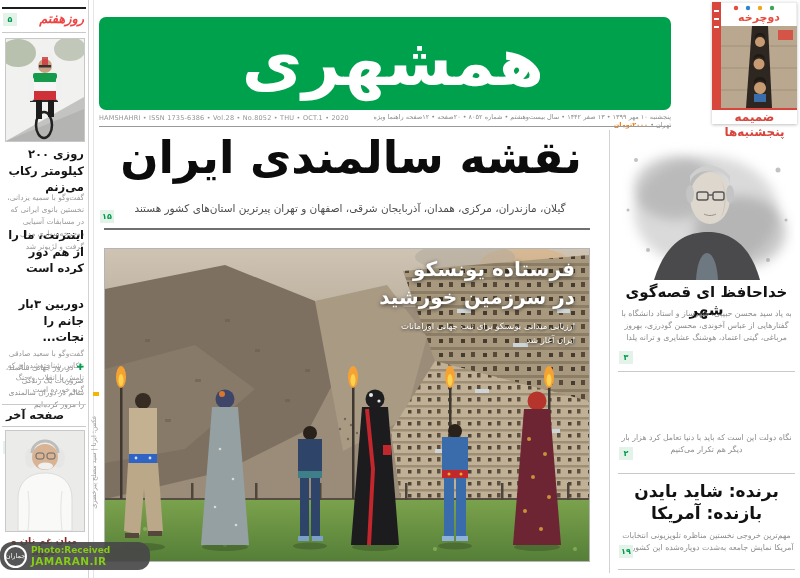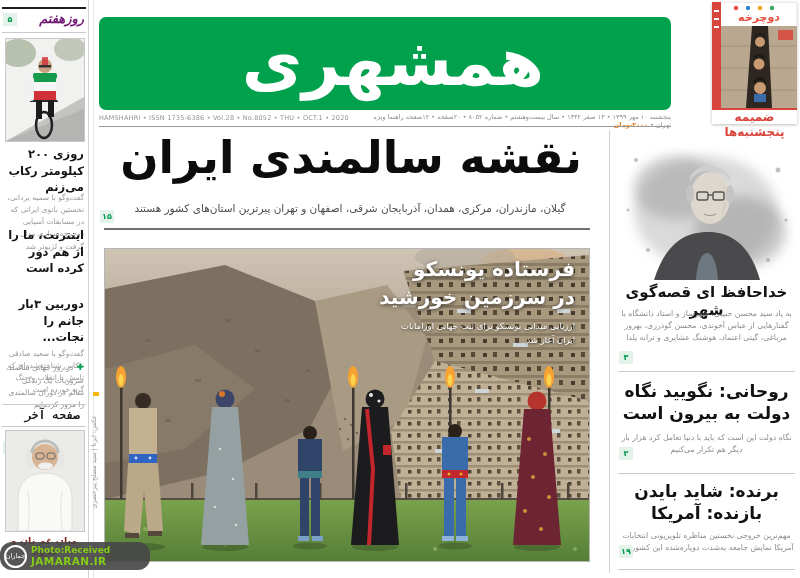--- a/index.html
+++ b/index.html
@@ -12,38 +12,38 @@
   
   .chip { position:absolute; width:14px; height:13px; background:#e4f3ea; color:#009a4d;
           font-size:8px; font-weight:bold; text-align:center; line-height:13px; }
 
   
   .lc { position:absolute; left:0; top:0; width:88px; height:578px; }
   .lc-toprule { position:absolute; left:2px; top:7px; width:84px; height:2px; background:#1d1d1d; }
   .lc-head { position:absolute; left:2px; top:11px; width:84px; height:18px; }
   .lc-head .chip { left:1px; top:2px; }
   .lc-sec-label { position:absolute; right:2px; top:0; font-size:13px; font-weight:bold; font-style:italic;
-                  color:#701a75; direction:rtl; }
+                  color:#ef4444; direction:rtl; }
   .lc-rule1 { left:2px; top:32px; width:84px; }
   .photo-frame { position:absolute; border:1px solid #c8c8c8; background:#f2f2f2; overflow:hidden; }
   .cyclist { left:5px; top:38px; width:80px; height:104px; }
   .lc-h { position:absolute; right:4px; width:80px; direction:rtl; text-align:right;
           font-size:11.5px; font-weight:bold; color:#141414; line-height:1.45; }
   .lc-s { position:absolute; right:4px; width:80px; direction:rtl; text-align:right;
           font-size:7.5px; color:#9a9a9a; line-height:1.62; }
   .lc-h1 { top:146px; } .lc-s1 { top:182px;margin-top:10px; }
   .lc-h2 { top:227px; } .lc-s2 { top:262px; }
   .lc-h3 { top:296px; } .lc-s3 { top:348px; }
   .lc-note { position:absolute; right:4px; top:360px; width:80px; direction:rtl; text-align:right;
              font-size:7.5px; color:#8f8f8f; line-height:1.62; }
   .plus { color:#00a14d; font-weight:bold; font-size:9px; }
   .lc-rule2 { left:2px; top:404px; width:84px; }
   .lc-lp-head { position:absolute; left:2px; top:408px; width:84px; height:16px; }
   .lc-lp-head .chip { left:1px; top:1px; }
-  .lc-lp-label { position:absolute; right:6px; top:0; font-size:11.5px; font-weight:bold; color:#1a1a1a; direction:rtl;font-family:Liberation Mono, monospace; }
+  .lc-lp-label { position:absolute; right:22px; top:0; font-size:11.5px; font-weight:bold; color:#1a1a1a; direction:rtl; }
   .lc-rule3 { left:2px; top:426px; width:84px; }
   .oldman { left:5px; top:430px; width:80px; height:102px; }
   .lc-caption { position:absolute; left:2px; top:535px; width:84px; text-align:center; direction:rtl;
                 font-size:9.5px; font-weight:bold; color:#8a2a22; }
 
   
   .watermark { position:absolute; left:0; top:542px; width:150px; height:28px;
                background:rgba(72,72,72,0.92); display:flex; align-items:center; z-index:6;border-radius:12px; }
   .wm-logo { width:23px; height:23px; border:2px solid #ffffff; border-radius:50%; margin:0 4px;
              color:#ffffff; font-size:6.5px; display:flex; align-items:center; justify-content:center; }
@@ -413,21 +413,20 @@
       <rect x="95" y="62" width="11" height="8" rx="2" fill="none" stroke="#555555" stroke-width="1.4"></rect>
       <line x1="90" y1="65" x2="95" y2="65" stroke="#555555" stroke-width="1.4"></line>
       <path d="M86,84 C90,86 94,86 98,84" stroke="#9a8f85" fill="none"></path>
     </svg>
   </div>
   <div class="rc-h rc-h1">خداحافظ ای قصه‌گوی شهر</div>
   <div class="rc-s rc-s1">به یاد سید محسن حبیبی، شهرساز و استاد دانشگاه با گفتارهایی از عباس آخوندی، محسن گودرزی، بهروز مرباغی، گیتی اعتماد، هوشنگ عشایری و ترانه یلدا</div>
   <span class="chip chip-1">۳</span>
   <div class="hrule rc-rule1"></div>
 
-  <div class="rc-h rc-h2">روحانی: نگویید نگاه دولت به بیرون است</div>
   <div class="rc-s rc-s2">نگاه دولت این است که باید با دنیا تعامل کرد هزار بار دیگر هم تکرار می‌کنیم</div>
   <span class="chip chip-2">۲</span>
   <div class="hrule rc-rule2"></div>
 
   <div class="rc-h rc-h3a">برنده: شاید بایدن</div>
   <div class="rc-h rc-h3b">بازنده: آمریکا</div>
   <div class="rc-s rc-s3">مهم‌ترین خروجی نخستین مناظره تلویزیونی انتخابات آمریکا نمایش جامعه به‌شدت دوپاره‌شده این کشور بود</div>
   <span class="chip chip-3">۱۹</span>
   <div class="hrule rc-rule3"></div>
 

